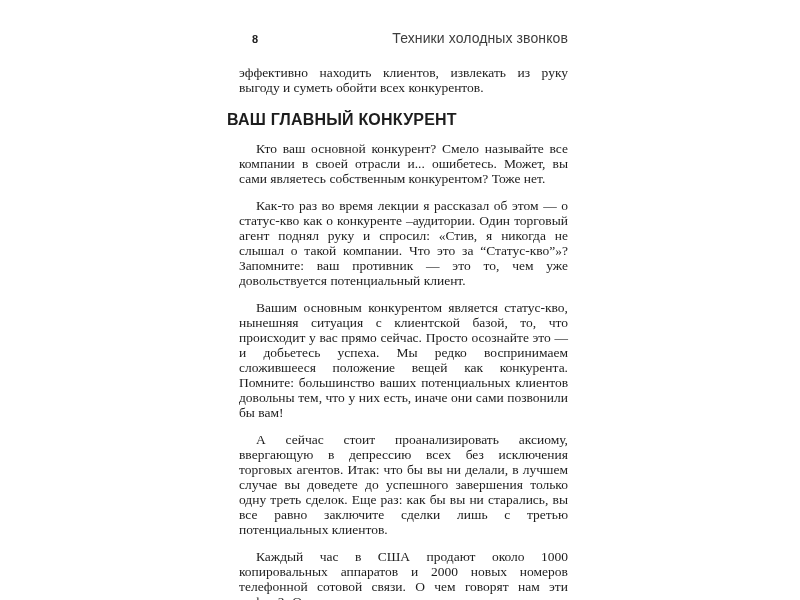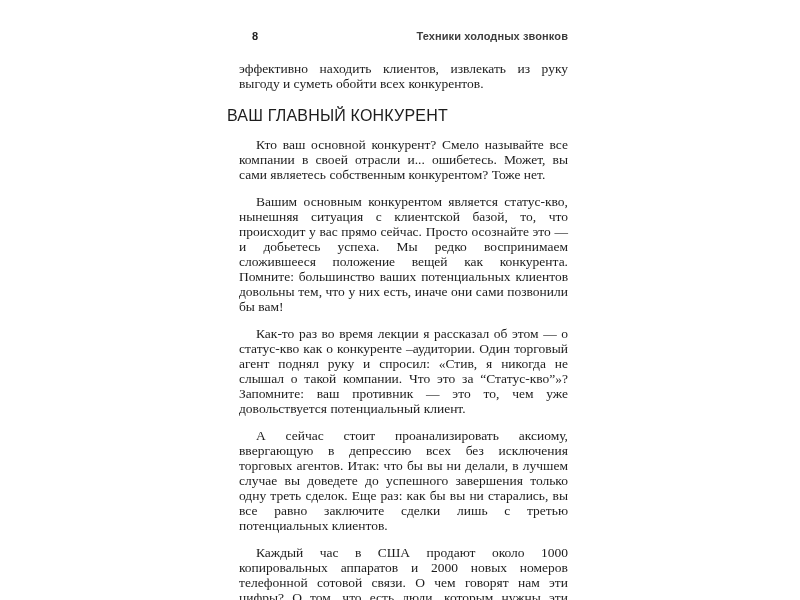--- a/index.html
+++ b/index.html
@@ -24,43 +24,43 @@
     margin-bottom: 19px;
     font-family: "Liberation Sans", sans-serif;
   }
   .page-number {
     font-size: 11px;
     font-weight: 700;
     color: #222222;
     padding-left: 25px;
   }
   .running-title {
-    font-size: 11px;
-    font-weight: 700;
+    font-size: 14px;
+    font-weight: 400;
     color: #3d3d3d;
     letter-spacing: 0.1px;
   }
   .body-text {
     font-family: "Liberation Serif", "DejaVu Serif", serif;
     font-size: 13.5px;
     line-height: 15px;
     text-align: justify;
   }
   .body-text p {
     margin: 0 0 0 12px;
     text-align: justify;
   }
   p.indent {
     text-indent: 17px;
     margin-top: 12px;
   }
   h2.section-heading {
     font-family: "Liberation Sans", "DejaVu Sans", sans-serif;
     font-size: 16px;
-    font-weight: 400;
+    font-weight: 700;
     color: #1d1d1d;
     letter-spacing: 0.2px;
     margin: 16px 0 8px 0;
     line-height: 18px;
     text-align: left;
   }
 </style>
 </head>
 <body>
 
@@ -71,22 +71,22 @@
     <span class="running-title">Техники холодных звонков</span>
   </div>
 
   <div class="body-text">
 
     <p>эффективно находить клиентов, извлекать из руку выгоду и суметь обойти всех конкурентов.</p>
 
     <section>
       <h2 class="section-heading">ВАШ ГЛАВНЫЙ КОНКУРЕНТ</h2>
       <p class="indent">Кто ваш основной конкурент? Смело называйте все компании в своей отрасли и... ошибетесь. Может, вы сами являетесь собственным конкурентом? Тоже нет.</p>
+      <p class="indent">Как-то раз во время лекции я рассказал об этом — о статус-кво как о конкуренте –аудитории. Один торговый агент поднял руку и спросил: «Стив, я никогда не слышал о такой компании. Что это за “Статус-кво”»? Запомните: ваш противник — это то, чем уже довольствуется потенциальный клиент.</p>
       <p class="indent">Вашим основным конкурентом является статус-кво, нынешняя ситуация с клиентской базой, то, что происходит у вас прямо сейчас. Просто осознайте это — и добьетесь успеха. Мы редко воспринимаем сложившееся положение вещей как конкурента. Помните: большинство ваших потенциальных клиентов довольны тем, что у них есть, иначе они сами позвонили бы вам!</p>
-      <p class="indent">Как-то раз во время лекции я рассказал об этом — о статус-кво как о конкуренте –аудитории. Один торговый агент поднял руку и спросил: «Стив, я никогда не слышал о такой компании. Что это за “Статус-кво”»? Запомните: ваш противник — это то, чем уже довольствуется потенциальный клиент.</p>
     </section>
 
     <section>
       <p class="indent">А сейчас стоит проанализировать аксиому, ввергающую в депрессию всех без исключения торговых агентов. Итак: что бы вы ни делали, в лучшем случае вы доведете до успешного завершения только одну треть сделок. Еще раз: как бы вы ни старались, вы все равно заключите сделки лишь с третью потенциальных клиентов.</p>
       <p class="indent">Каждый час в США продают около 1000 копировальных аппаратов и 2000 новых номеров телефонной сотовой связи. О чем говорят нам эти цифры? О том, что есть люди, которым нужны эти продукты, — это все равно, что покупать хлеб в супермаркете. Это продажа мотивированному клиенту.</p>
     </section>
 
   </div>
 </div>
 

